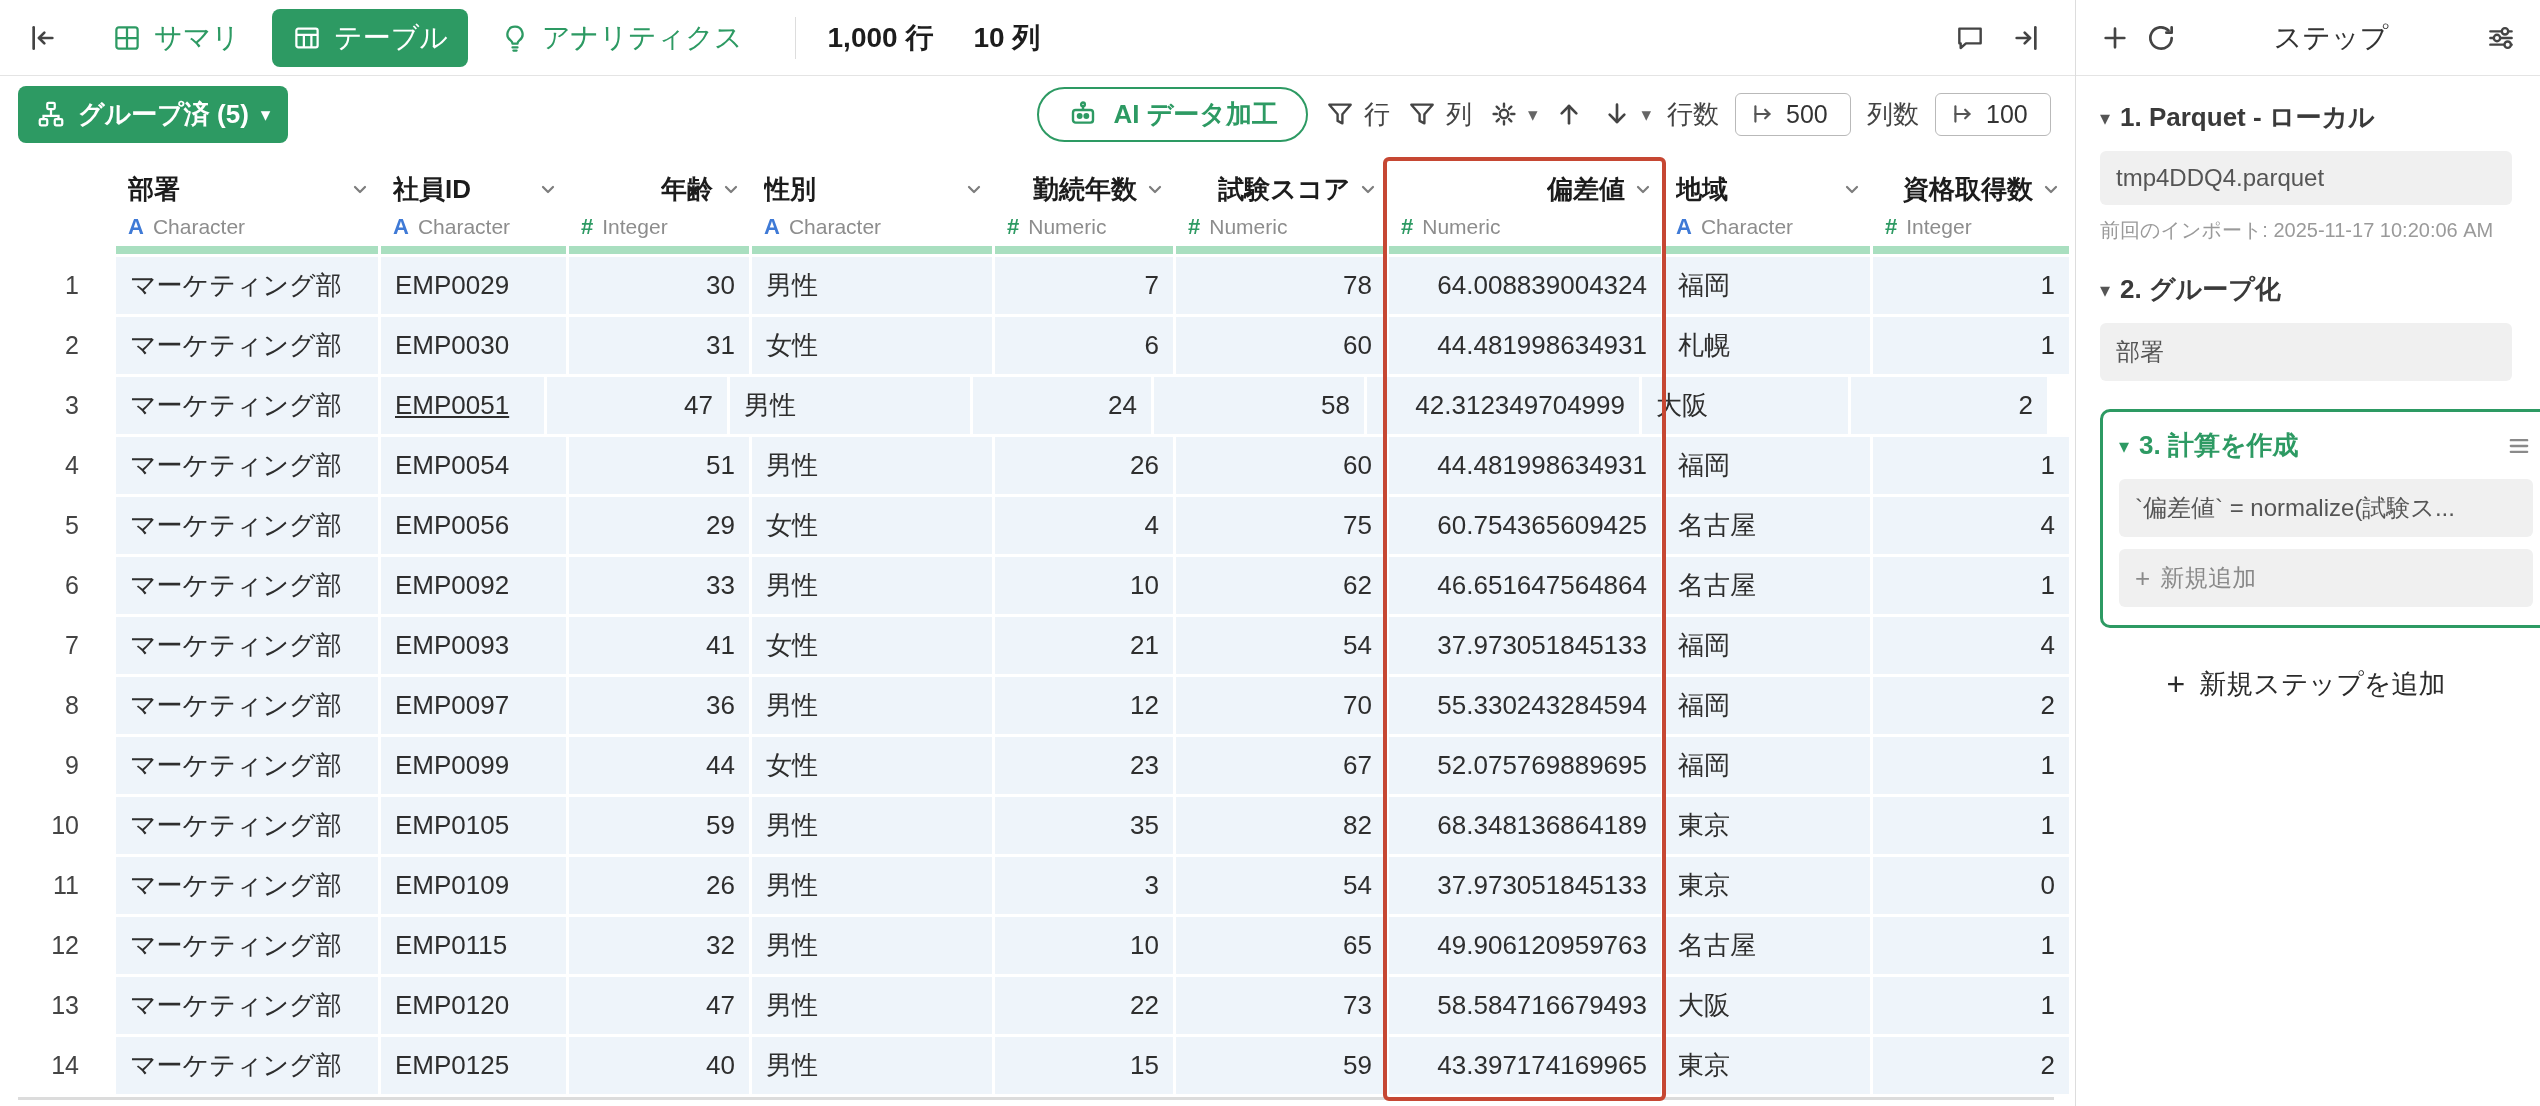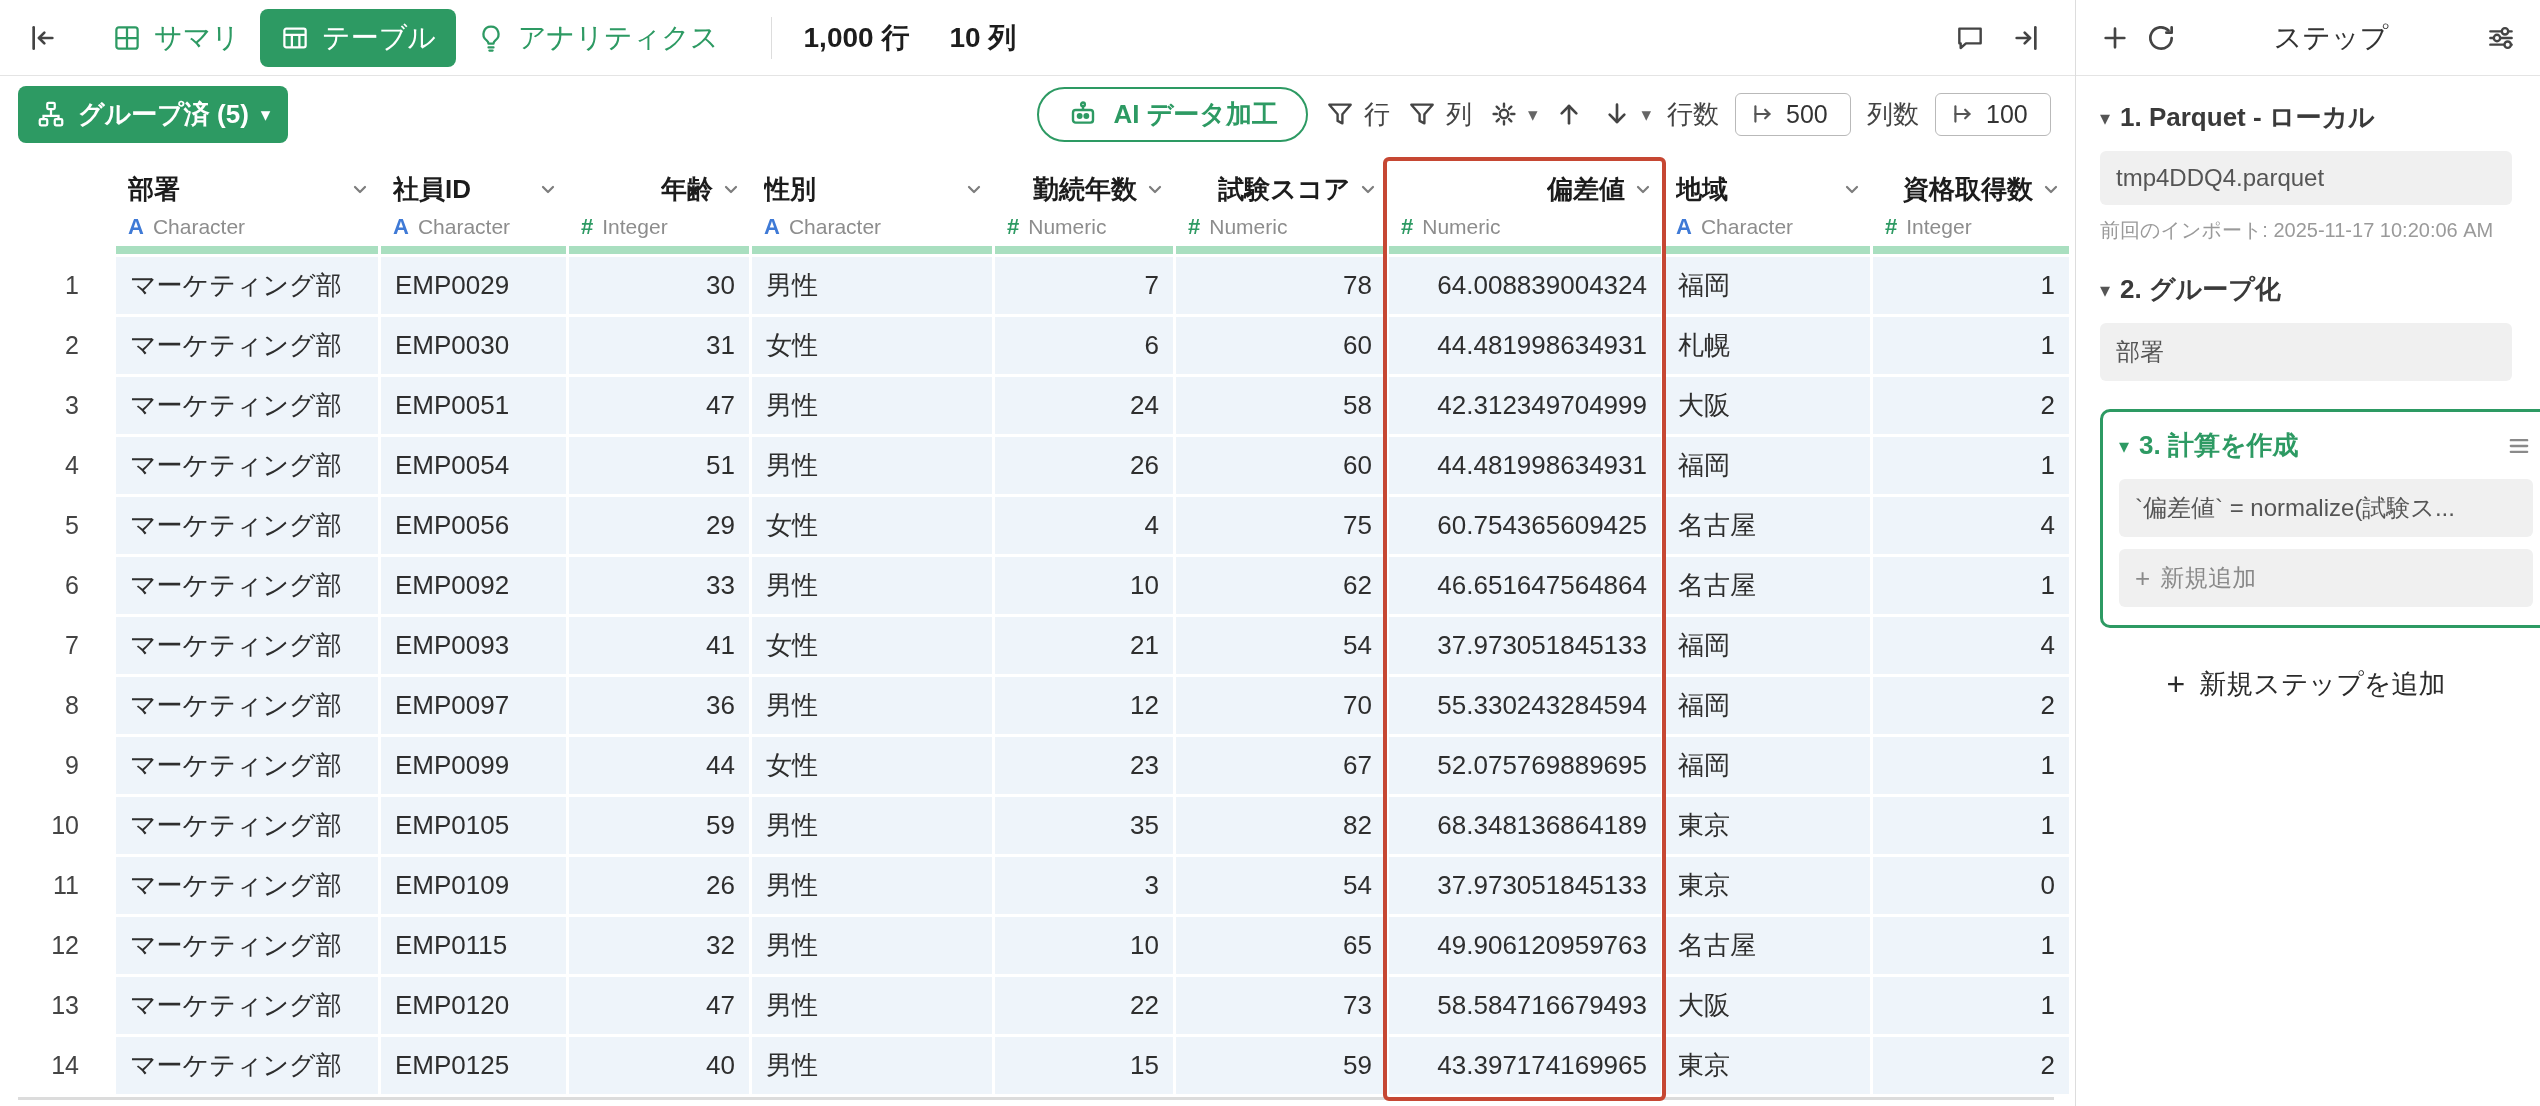--- a/index.html
+++ b/index.html
@@ -5,21 +5,21 @@
   * { margin:0; padding:0; box-sizing:border-box; }
   html,body { width:2540px; height:1106px; }
   body { font-family:"Liberation Sans","DejaVu Sans",sans-serif; background:#fff; color:#222; overflow:hidden; }
   .app { display:flex; width:100%; height:100%; }
   .main { flex:1; min-width:0; display:flex; flex-direction:column; }
 
   
   .topbar { height:76px; flex:none; display:flex; align-items:center; padding:0 26px 0 20px; border-bottom:1px solid #e4e4e4; gap:10px; }
   .icon-btn { display:inline-flex; align-items:center; justify-content:center; width:46px; height:46px; color:#444; cursor:pointer; flex:none; }
   .icon-btn svg { width:32px; height:32px; }
-  .tabs { display:flex; align-items:flex-end; margin-left:16px; }
+  .tabs { display:flex; align-items:flex-end; gap:12px; margin-left:16px; }
   .tab { display:flex; align-items:center; gap:12px; padding:10px 20px; border-radius:8px; color:var(--accent-green); font-size:28px; font-weight:500; cursor:pointer; white-space:nowrap; }
   .tab svg { width:30px; height:30px; flex:none; }
   .tab.active { background:var(--accent-green); color:#fff; }
   .vsep { width:1px; height:42px; background:#ddd; margin:0 22px; flex:none; }
   .count { font-size:28px; font-weight:700; color:#1d1d1d; margin-right:30px; white-space:nowrap; }
   .spacer { flex:1; }
 
   
   .toolbar { height:76px; flex:none; display:flex; align-items:center; padding:0 24px 0 18px; gap:16px; }
   .group-btn { display:inline-flex; align-items:center; gap:12px; background:var(--accent-green); color:#fff; border:none; border-radius:8px; padding:11px 18px; font-size:26px; font-weight:600; cursor:pointer; font-family:inherit; white-space:nowrap; }
@@ -359,21 +359,21 @@
             <div class="td left" style="width: 240px;">女性</div>
             <div class="td right" style="width: 178px;">6</div>
             <div class="td right" style="width: 210px;">60</div>
             <div class="td right" style="width: 272px;">44.481998634931</div>
             <div class="td left" style="width: 206px;">札幌</div>
             <div class="td right" style="width: 196px;">1</div>
           </div>
           <div class="trow">
             <div class="td rownum" style="width: 95px;">3</div>
             <div class="td left" style="width: 262px;">マーケティング部</div>
-            <div class="td left" style="width: 185px;">EMP0051</div>
+            <div class="td left" style="width: 163px; text-decoration: underline;">EMP0051</div>
             <div class="td right" style="width: 180px;">47</div>
             <div class="td left" style="width: 240px;">男性</div>
             <div class="td right" style="width: 178px;">24</div>
             <div class="td right" style="width: 210px;">58</div>
             <div class="td right" style="width: 272px;">42.312349704999</div>
             <div class="td left" style="width: 206px;">大阪</div>
             <div class="td right" style="width: 196px;">2</div>
           </div>
           <div class="trow">
             <div class="td rownum" style="width: 95px;">4</div>

